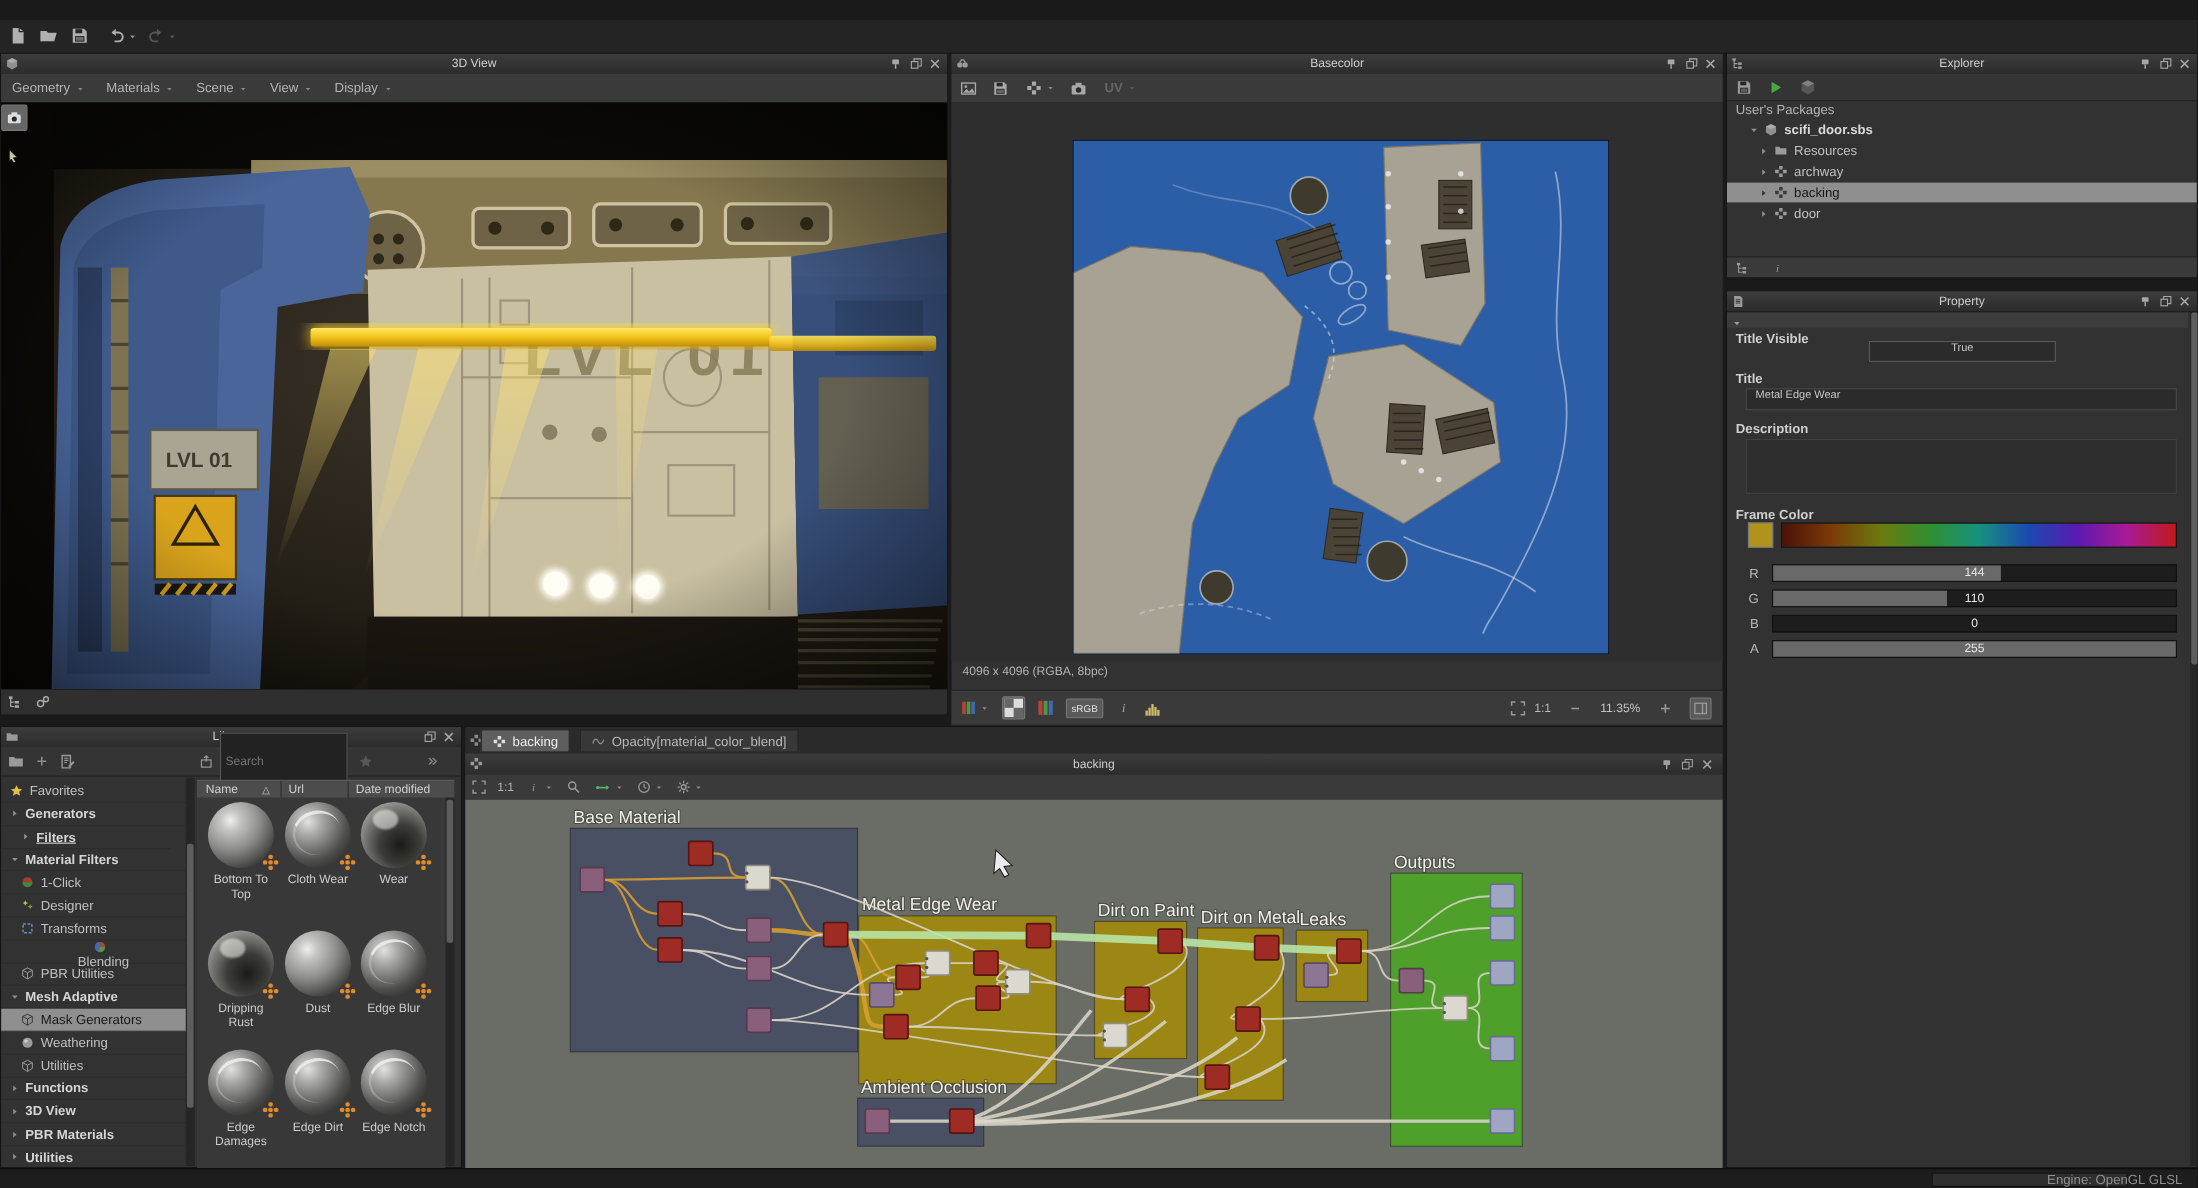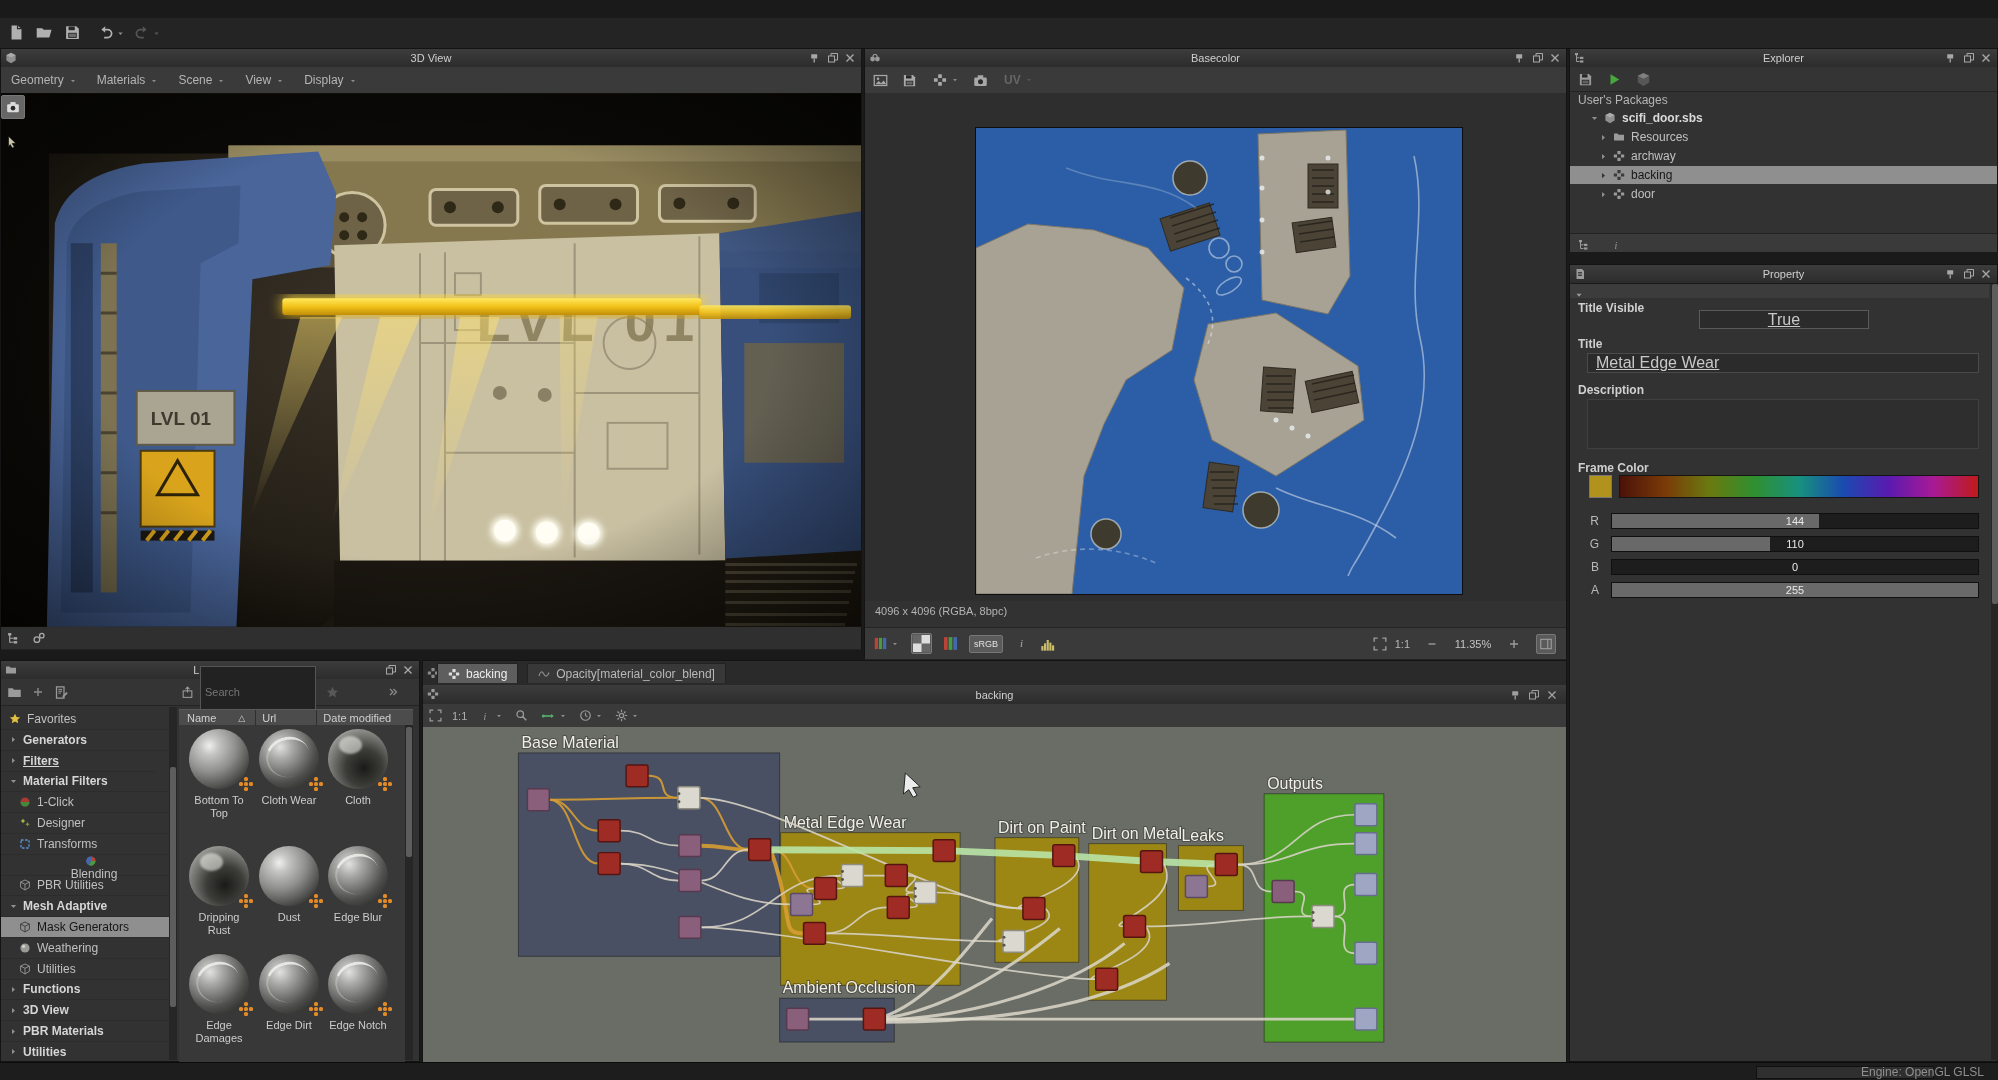--- a/index.html
+++ b/index.html
@@ -18,22 +18,22 @@
   .tico{width:16px;height:16px;color:#a8a8a8;margin:0 6px;}
   .caret{width:8px;height:8px;color:#8a8a8a;}
   .menuitem{display:flex;align-items:center;gap:5px;color:#b4b4b4;font-size:12px;margin:0 10px;}
   .menuitem .caret{margin-top:1px;}
   .row{position:absolute;display:flex;align-items:center;font-size:12px;color:#c0c0c0;white-space:nowrap;}
   .row.sel{background:#8f8f8f;color:#161616;}
   .row .ric{width:12px;height:12px;margin-right:6px;}
   .row .rcaret{width:9px;height:9px;margin-right:5px;color:#8f8f8f;}
   .boldrow{font-weight:bold;color:#d6d6d6;}
   .lbl{position:absolute;font-size:12px;font-weight:bold;color:#cfcfcf;}
-  .field{position:absolute;background:#2b2b2b;border:1px solid #4a4a4a;color:#c8c8c8;font-size:16px;
-         display:flex;align-items:flex-start;box-sizing:border-box;text-decoration:underline;}
+  .field{position:absolute;background:#2b2b2b;border:1px solid #4a4a4a;color:#c8c8c8;font-size:10px;
+         display:flex;align-items:flex-start;box-sizing:border-box;}
   .slider{position:absolute;height:16px;background:#1d1d1d;border:1px solid #101010;box-sizing:border-box;}
   .slider .fill{position:absolute;left:0;top:0;bottom:0;background:#696969;}
   .slider .val{position:absolute;left:0;right:0;top:0;bottom:0;display:flex;align-items:center;justify-content:center;
                font-size:11px;color:#e8e8e8;}
   .chlabel{position:absolute;width:16px;text-align:right;font-size:12px;color:#b8b8b8;}
   .scroll{position:absolute;background:#262626;}
   .thumb{position:absolute;left:1px;right:1px;background:#5d5d5d;border-radius:2px;}
   .sphere{position:relative;width:60px;height:60px;border-radius:50%;
           background:radial-gradient(circle at 34% 28%, #efefed 0%, #c4c4c2 16%, #8e8e8c 45%, #3a3a38 80%, #1e1e1c 100%);}
   .sphere.disc{background:radial-gradient(circle at 35% 30%, #e2e2e0 0%, #a8a8a6 22%, #4e4e4c 62%, #151513 100%);}
@@ -818,21 +818,21 @@
           <span>Favorites</span>
         </div>
         <div class="row boldrow" style="left: 0px; right: 0px; top: 22.8px; height: 20px; padding-left: 8px; border-bottom: 1px solid rgb(44, 44, 44);">
           <span class="ic rcaret">
             <svg viewBox="0 0 12 12" width="100%" height="100%">
               <path d="M4 2.5l4 3.5-4 3.5z" fill="currentColor"></path>
             </svg>
           </span>
           <span>Generators</span>
         </div>
-        <div class="row boldrow" style="left: 0px; right: 14px; top: 43.6px; height: 20px; padding-left: 8px; border-bottom: 1px solid rgb(44, 44, 44); text-decoration: underline;">
+        <div class="row boldrow" style="left: 0px; right: 14px; top: 43.6px; height: 20px; padding-left: 18px; border-bottom: 1px solid rgb(44, 44, 44); text-decoration: underline;">
           <span class="ic rcaret">
             <svg viewBox="0 0 12 12" width="100%" height="100%">
               <path d="M4 2.5l4 3.5-4 3.5z" fill="currentColor"></path>
             </svg>
           </span>
           <span>Filters</span>
         </div>
         <div class="row boldrow" style="left: 0px; right: 0px; top: 64.4px; height: 20px; padding-left: 8px; border-bottom: 1px solid rgb(44, 44, 44);">
           <span class="ic rcaret">
             <svg viewBox="0 0 12 12" width="100%" height="100%">
@@ -965,21 +965,21 @@
         <div class="cell" style="left: 77px; top: 4px;">
           <div class="sphere disc" style="margin:0 auto;">
             <span class="nbadge"></span>
           </div>
           <div class="cap">Cloth Wear</div>
         </div>
         <div class="cell" style="left: 146px; top: 4px;">
           <div class="sphere rough" style="margin:0 auto;">
             <span class="nbadge"></span>
           </div>
-          <div class="cap">Cloth</div>
+          <div class="cap">Wear</div>
         </div>
         <div class="cell" style="left: 7px; top: 121px;">
           <div class="sphere rough" style="margin:0 auto;">
             <span class="nbadge"></span>
           </div>
           <div class="cap">Dripping Rust</div>
         </div>
         <div class="cell" style="left: 77px; top: 121px;">
           <div class="sphere sphere" style="margin:0 auto;">
             <span class="nbadge"></span>

